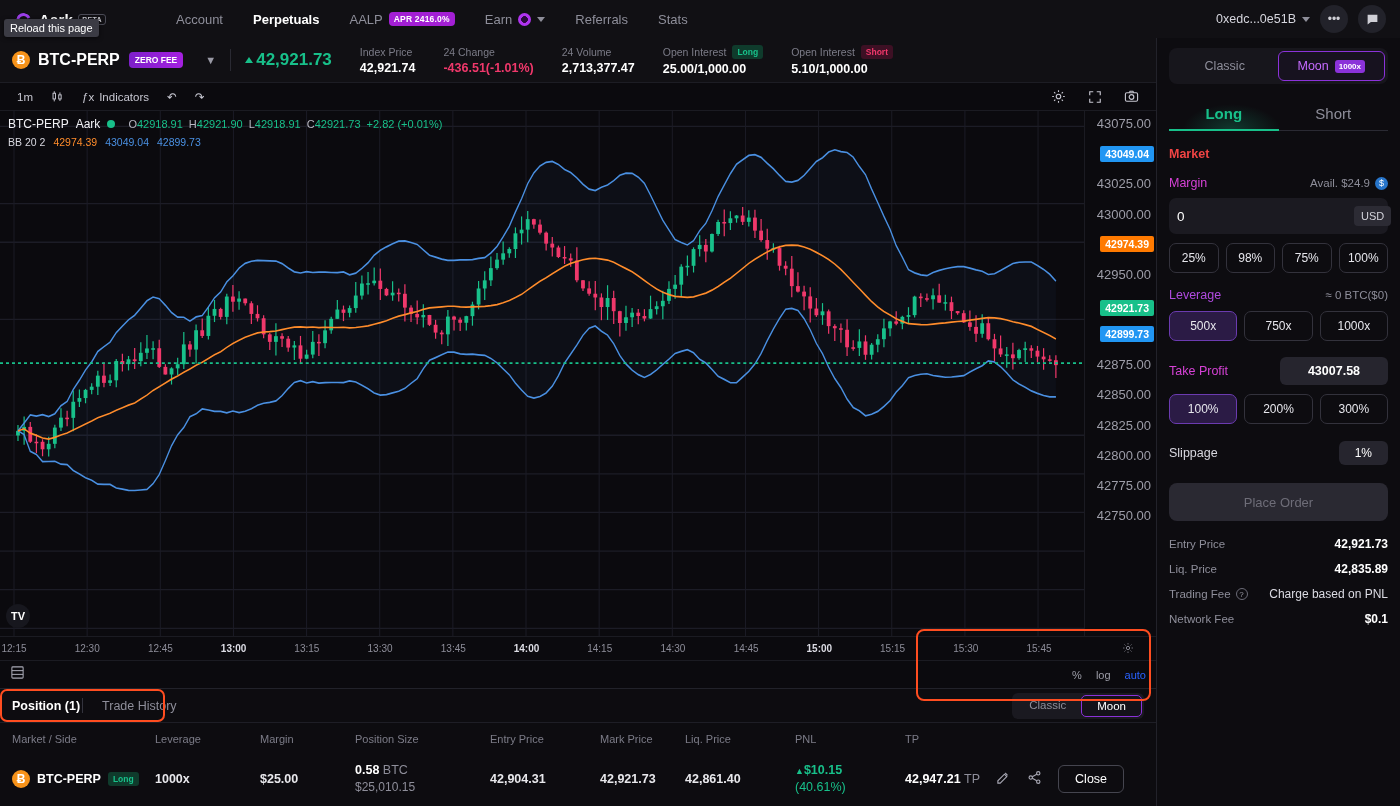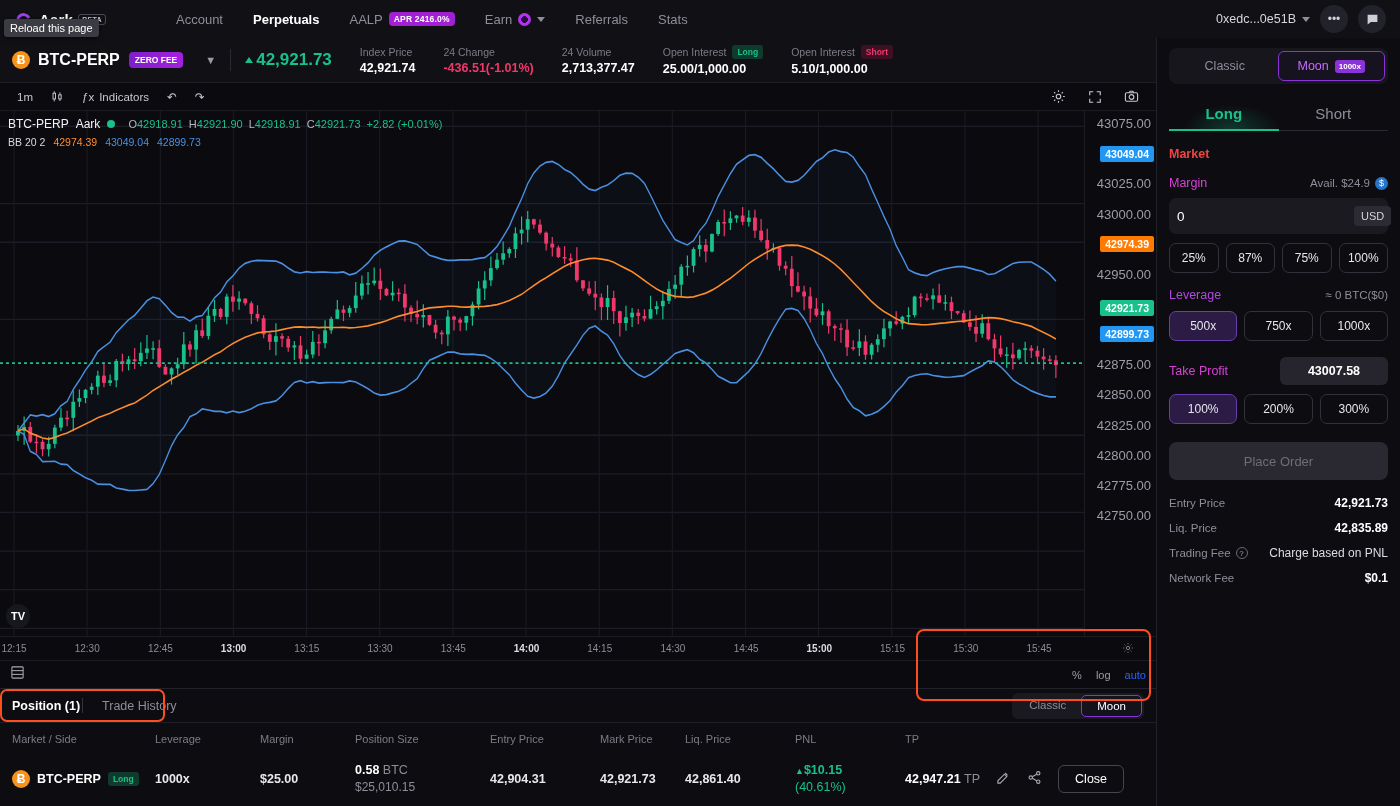--- a/index.html
+++ b/index.html
@@ -945,21 +945,21 @@
             <span>Avail. $24.9</span>
             <span class="usd-coin">$</span>
           </div>
         </div>
         <div class="amt-input">
           <input type="text" value="0" style="">
           <span class="usd-tag">USD</span>
         </div>
         <div class="btn-row">
           <button class="opt-btn">25%</button>
-          <button class="opt-btn">87%</button>
+          <button class="opt-btn">98%</button>
           <button class="opt-btn">75%</button>
           <button class="opt-btn">100%</button>
         </div>
 
         <div class="p-rowlbl">
           <div class="p-lbl pur">Leverage</div>
           <div class="p-aux">≈ 0 BTC($0)</div>
         </div>
         <div class="btn-row">
           <button class="opt-btn sel">500x</button>
@@ -970,20 +970,24 @@
         <div class="tp-line">
           <div class="p-lbl">Take Profit</div>
           <div class="tp-input">43007.58</div>
         </div>
         <div class="btn-row">
           <button class="opt-btn sel">100%</button>
           <button class="opt-btn">200%</button>
           <button class="opt-btn">300%</button>
         </div>
 
+        <div class="slip-line">
+          <div class="slip-lbl">Slippage</div>
+          <div class="slip-val">1%</div>
+        </div>
       </div>
 
       <div class="place-order">Place Order</div>
 
       <div class="info-list">
         <div class="info-row">
           <div class="info-k">Entry Price</div>
           <div class="info-v">42,921.73</div>
         </div>
         <div class="info-row">

